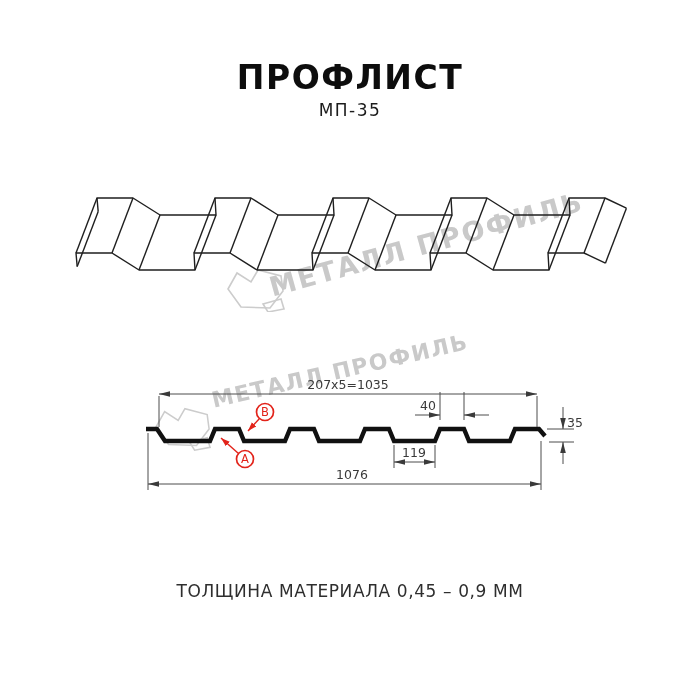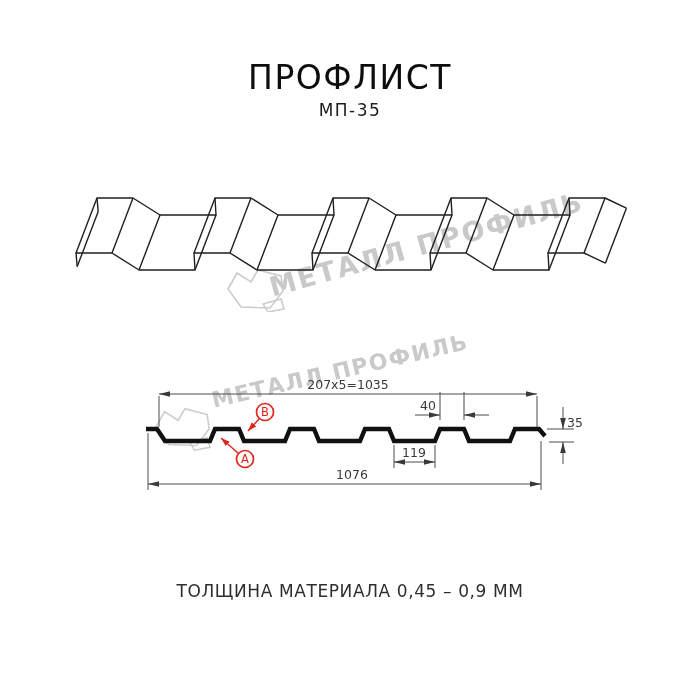--- a/index.html
+++ b/index.html
@@ -1,19 +1,19 @@
 <!DOCTYPE html>
 <html><head>
 <meta charset="utf-8">
 <style>
   html,body{margin:0;padding:0;background:#fff;}
   .page{position:relative;width:700px;height:700px;background:#ffffff;overflow:hidden;
         font-family:"DejaVu Sans","Liberation Sans",sans-serif;}
   .title{position:absolute;left:0;top:58px;width:700px;text-align:center;
-         font-size:33px;font-weight:normal;letter-spacing:1.5px;color:#0d0d0d;}
+         font-size:33px;font-weight:bold;letter-spacing:1.5px;color:#0d0d0d;}
   .subtitle{position:absolute;left:0;top:100px;width:700px;text-align:center;
          font-size:17px;font-weight:normal;letter-spacing:1.5px;color:#1c1c1c;}
   .footer{position:absolute;left:0;top:581px;width:700px;text-align:center;
          font-size:17px;font-weight:normal;letter-spacing:0.6px;color:#2e2e2e;}
   .wm{position:absolute;color:#c9c9c9;font-weight:bold;white-space:nowrap;z-index:1;}
   .wm1{left:270px;top:272px;font-size:27px;letter-spacing:2px;
        transform:rotate(-15.5deg);transform-origin:left center;}
   .wm2{left:212px;top:388px;font-size:22px;letter-spacing:1.5px;
        transform:rotate(-13deg);transform-origin:left center;}
   .wm-logo{position:absolute;z-index:1;}

